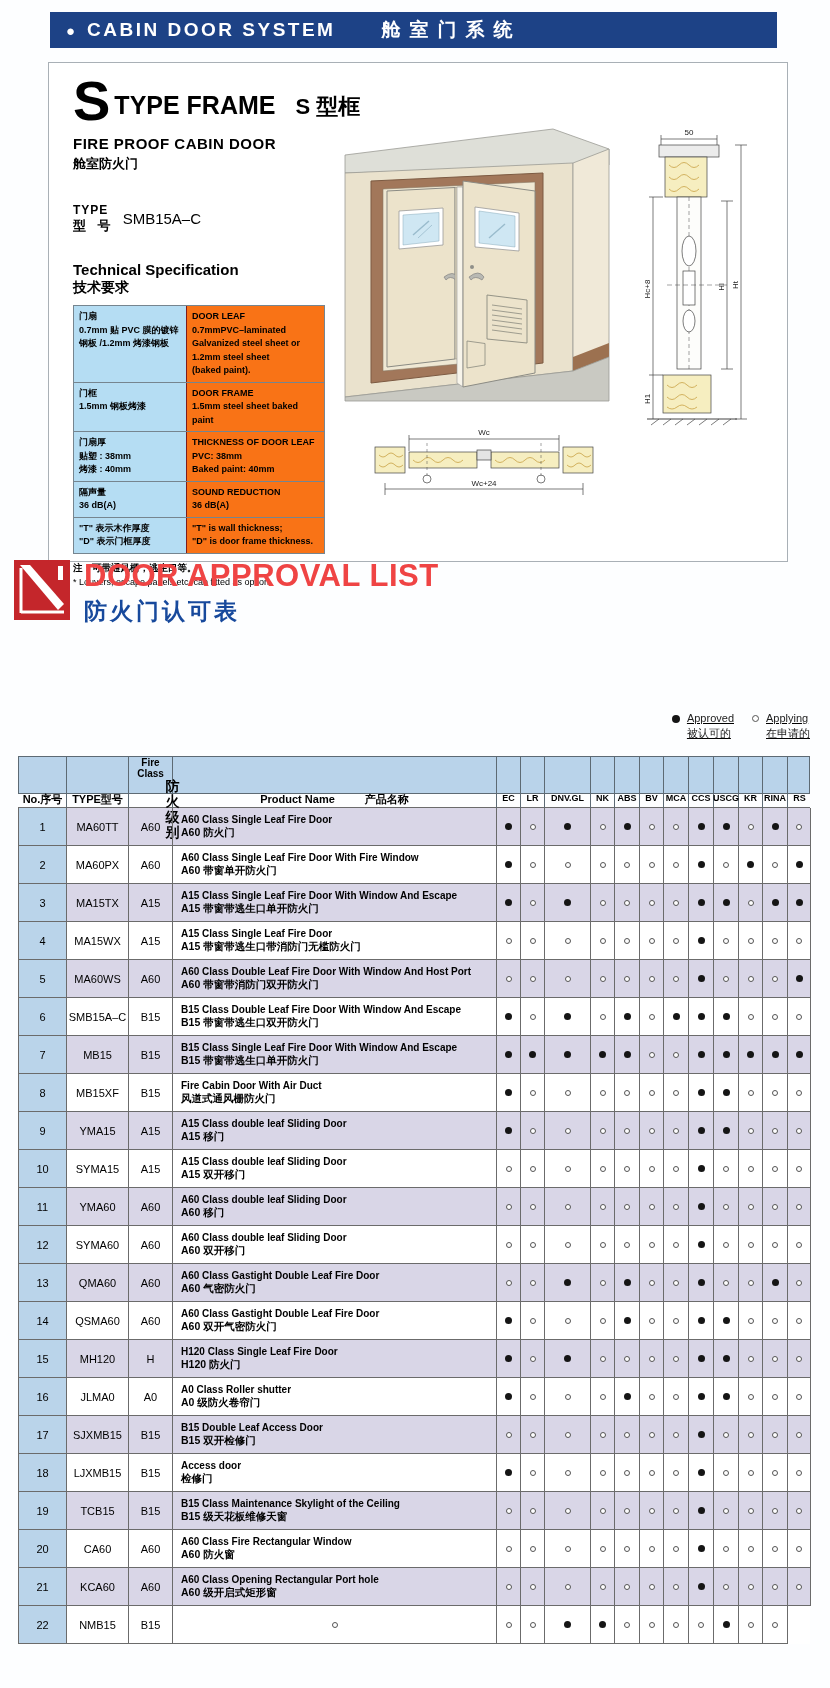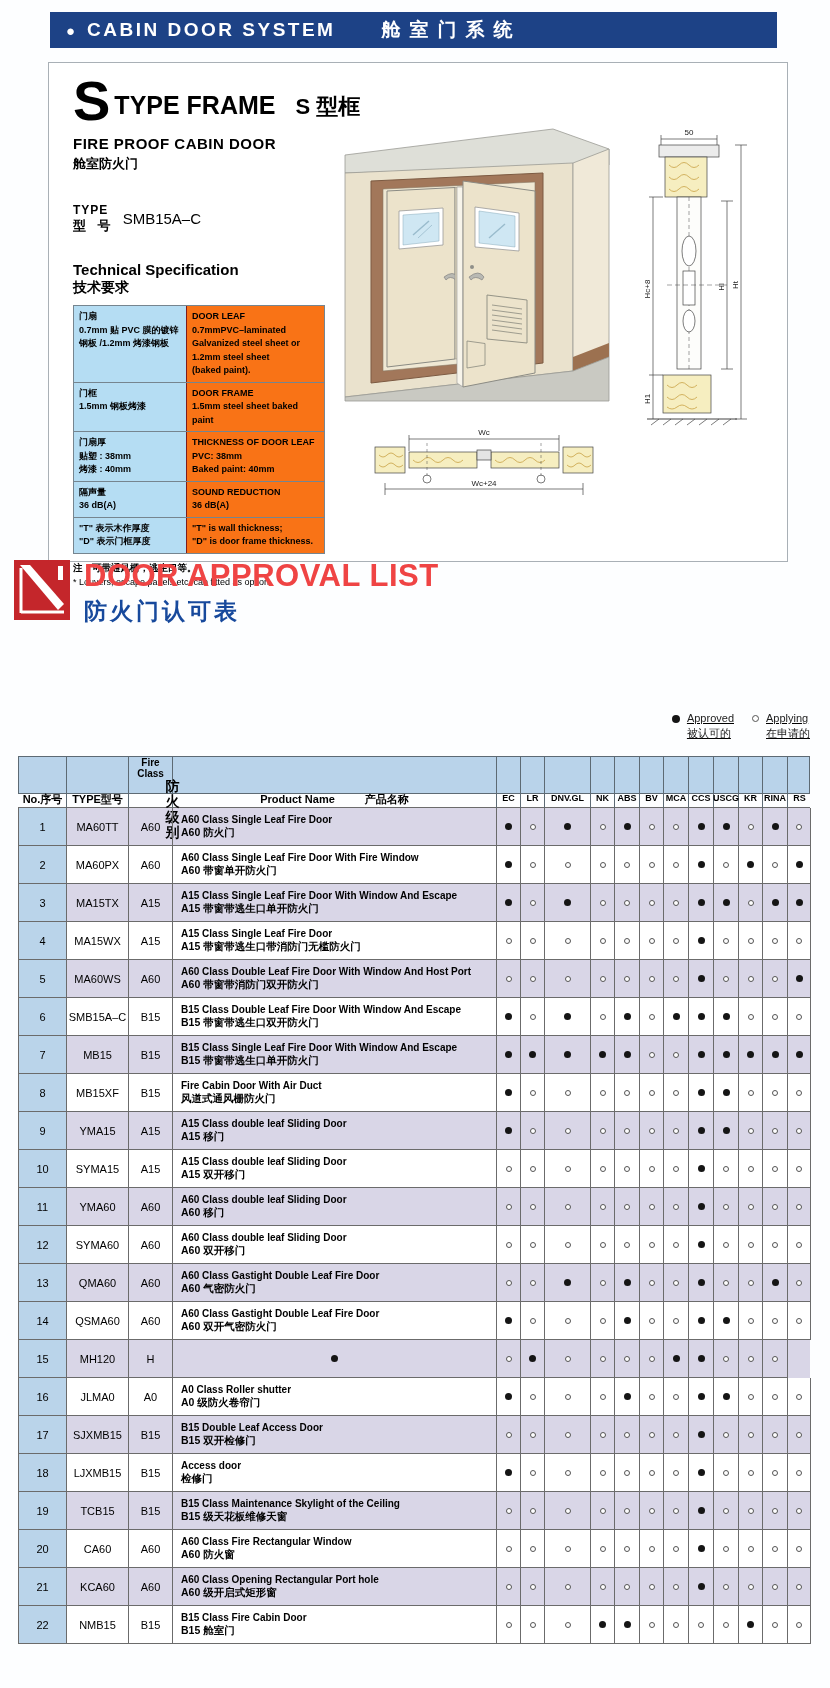--- a/index.html
+++ b/index.html
@@ -952,20 +952,24 @@
           <span class="dot o"></span>
         </div>
         <div class="c-soc">
           <span class="dot o"></span>
         </div>
       </div>
       <div class="ap-row grid-cols">
         <div class="c-no">15</div>
         <div class="c-type">MH120</div>
         <div class="c-fire">H</div>
+        <div class="c-name">
+          <div class="n-en">H120 Class Single Leaf Fire Door</div>
+          <div class="n-zh">H120 防火门</div>
+        </div>
         <div class="c-soc">
           <span class="dot f"></span>
         </div>
         <div class="c-soc">
           <span class="dot o"></span>
         </div>
         <div class="c-soc">
           <span class="dot f"></span>
         </div>
         <div class="c-soc">
@@ -1263,24 +1267,20 @@
           <span class="dot o"></span>
         </div>
         <div class="c-soc">
           <span class="dot o"></span>
         </div>
       </div>
       <div class="ap-row grid-cols">
         <div class="c-no">22</div>
         <div class="c-type">NMB15</div>
         <div class="c-fire">B15</div>
-        <div class="c-name">
-          <div class="n-en">B15 Class Fire Cabin Door</div>
-          <div class="n-zh">B15 舱室门</div>
-        </div>
         <div class="c-soc">
           <span class="dot o"></span>
         </div>
         <div class="c-soc">
           <span class="dot o"></span>
         </div>
         <div class="c-soc">
           <span class="dot o"></span>
         </div>
         <div class="c-soc">

